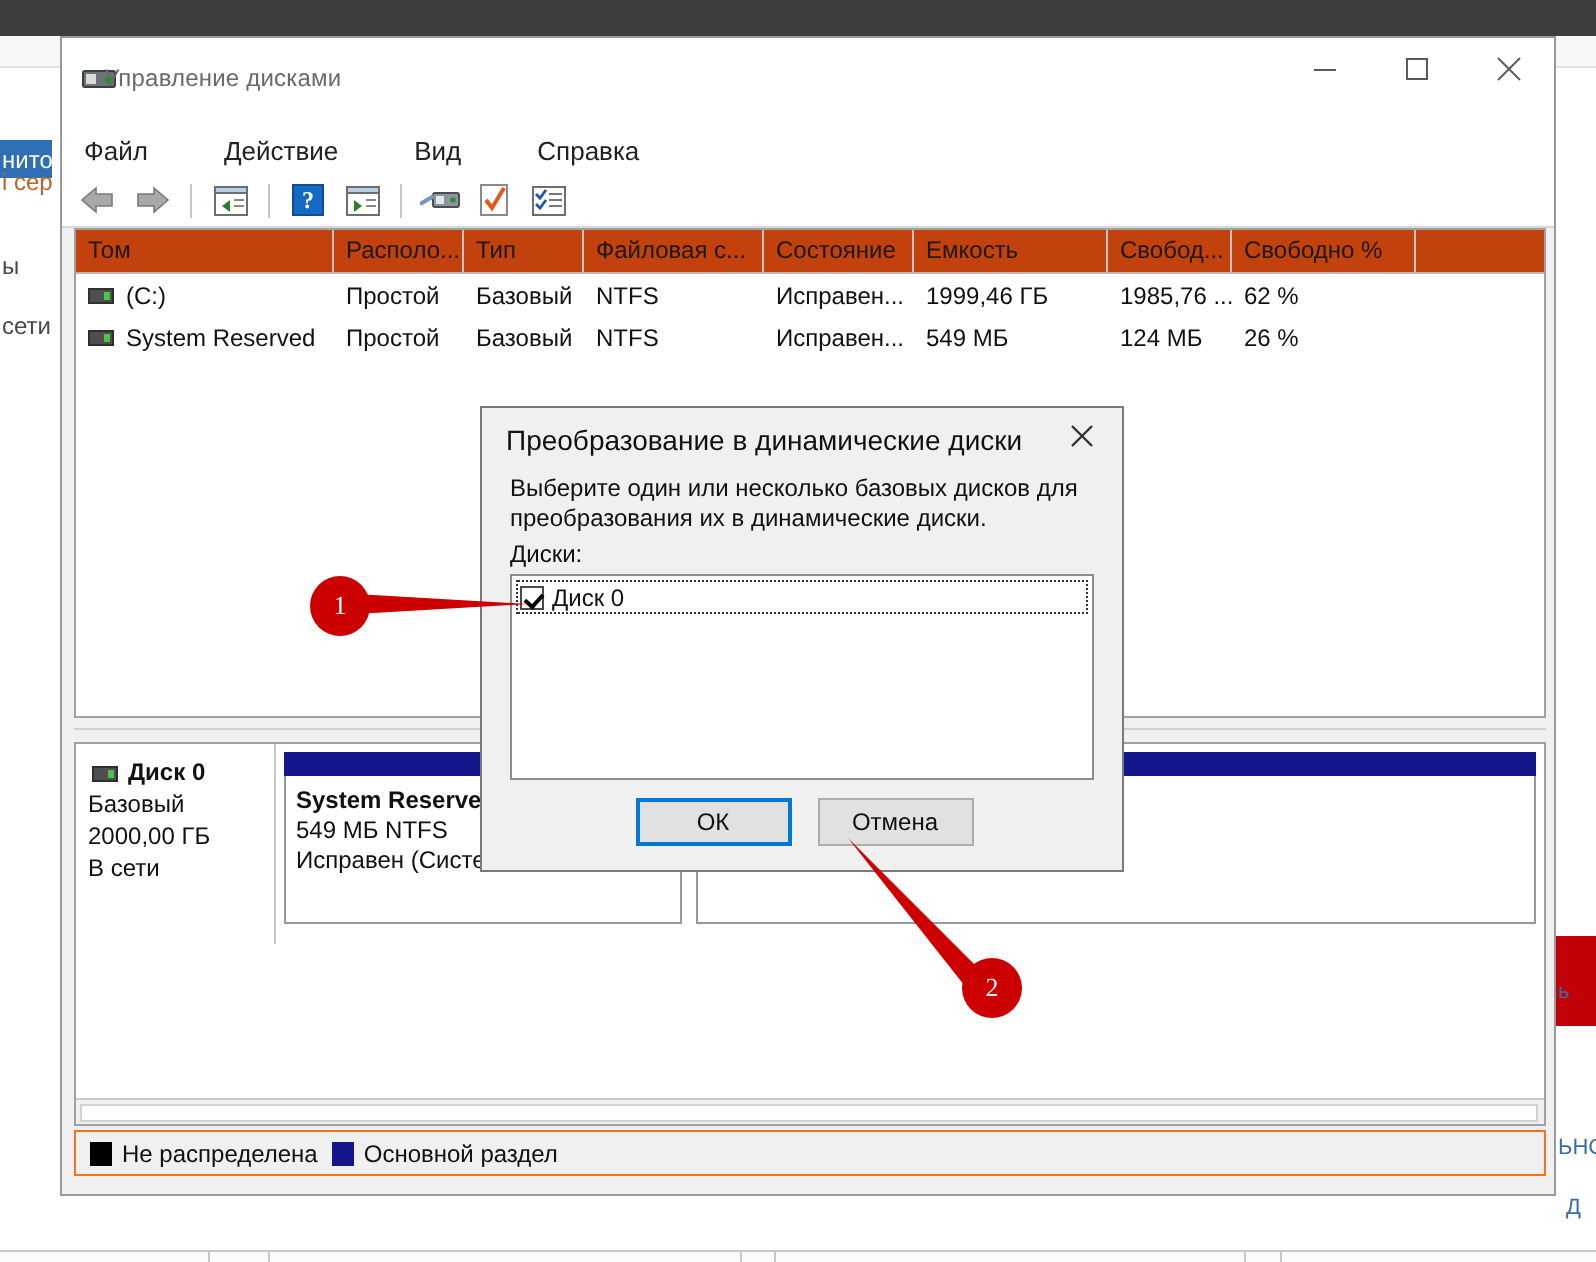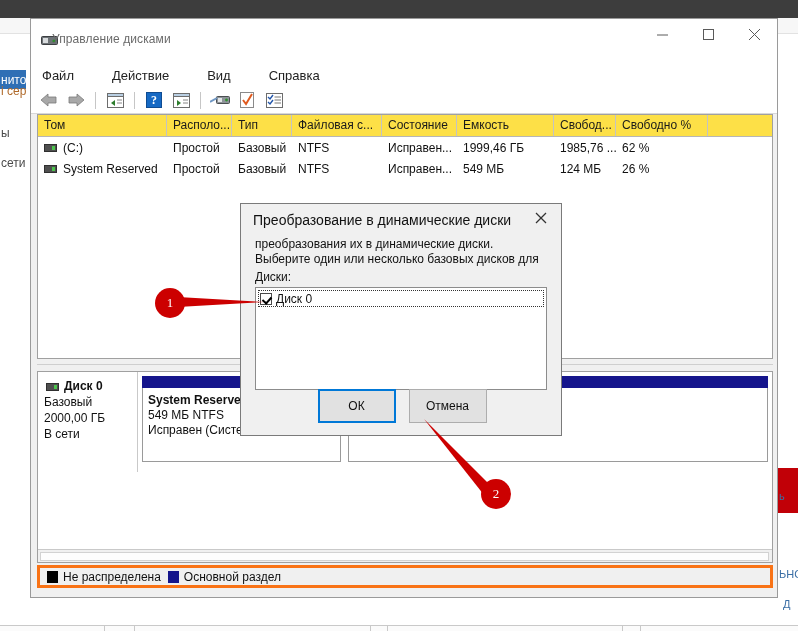--- a/index.html
+++ b/index.html
@@ -46,21 +46,21 @@
 
   .menubar { height:24px; padding-left:9px; display:flex; align-items:center; gap:34px; background:#ffffff; }
   .menu-item { font-size:13px; color:#222; padding:1px 2px; }
 
   .toolbar { height:27px; background:#ffffff; display:flex; align-items:center; padding-left:6px; gap:3px; border-bottom:1px solid #d8d8d8;}
   .tb-sep { width:1px; height:17px; background:#c6c6c6; margin:0 4px; }
   .tb-btn { width:24px; height:22px; display:flex; align-items:center; justify-content:center; }
 
   
   .vol-wrap { position:absolute; left:6px; top:95px; width:736px; height:245px; background:#ffffff; border:1px solid #a0a0a0; }
-  .vol-head { display:flex; height:22px; background:#fde047; border-bottom:1px solid #b6b6b6; }
+  .vol-head { display:flex; height:22px; background:#c2410c; border-bottom:1px solid #b6b6b6; }
   .vh {
     font-size:12px; color:#1a1a1a; padding:3px 0 0 6px;
     border-right:1px solid #c3c3c3; overflow:hidden; white-space:nowrap;
   }
   .vol-row { display:flex; height:21px; align-items:center; }
   .vc { font-size:12px; color:#111; padding-left:6px; white-space:nowrap; overflow:hidden; }
   .vol-ico { display:inline-block; width:13px; height:8px; background:#4f4f4f; border:1px solid #2f2f2f; position:relative; margin-right:6px; vertical-align:middle; }
   .vol-ico:after { content:""; position:absolute; right:1px; top:1px; width:3px; height:4px; background:#4cc44c; }
 
   
@@ -80,21 +80,21 @@
   .part { background:#ffffff; border:1px solid #9a9a9a; position:relative; height:86px; }
   .part-bar { height:12px; background:#15158c; margin:-1px -1px 0 -1px; }
   .part-body { padding:5px 5px 0 5px; }
   .pb-name { font-size:12px; font-weight:bold; color:#111; white-space:nowrap; }
   .pb-line { font-size:12px; color:#111; white-space:nowrap; margin-top:1px; }
 
   .gv-scroll { position:absolute; left:0; bottom:0; width:734px; height:13px; background:#f0f0f0; border-top:1px solid #c9c9c9;}
   .gv-scroll-in { position:absolute; left:2px; top:2px; width:729px; height:9px; background:#fdfdfd; border:1px solid #d2d2d2;}
 
   
-  .legend { position:absolute; left:6px; top:546px; width:736px; height:23px; background:#f0f0f0; border:3px solid #f97316; display:flex; align-items:center; padding-left:7px; gap:7px; }
+  .legend { position:absolute; left:6px; top:546px; width:736px; height:23px; background:#f0f0f0; border:1px solid #f97316; display:flex; align-items:center; padding-left:7px; gap:7px; }
   .lg-item { display:flex; align-items:center; gap:5px; font-size:12px; color:#111; }
   .lg-sw { width:11px; height:12px; display:inline-block; }
 
   
   #dlg {
     position:absolute; left:240px; top:203px; width:322px; height:233px;
     background:#f0f0f0; border:1px solid #7a7a7a;
   }
   .dlg-title-bar { height:33px; position:relative; background:#f0f0f0; }
   .dlg-title { position:absolute; left:12px; top:8px; font-size:14px; color:#111; }
@@ -105,21 +105,21 @@
   .dlg-list { margin-top:3px; height:103px; background:#ffffff; border:1px solid #8c8c8c; padding:2px; }
   .dlg-li { height:17px; display:flex; align-items:center; gap:4px; border:1px dotted #333; padding-left:1px; }
   .cbx { width:12px; height:12px; background:#ffffff; border:1px solid #4a4a4a; position:relative; display:inline-block; flex:none; }
   .cbx:after {
     content:""; position:absolute; left:3px; top:1px; width:4px; height:7px;
     border:solid #000; border-width:0 2px 2px 0; transform:rotate(42deg);
   }
   .dlg-li-txt { font-size:12px; color:#111; }
   .dlg-btns { position:absolute; left:0; bottom:12px; width:322px; display:flex; justify-content:center; gap:13px; }
   .dbtn {
-    width:78px; height:34px; font-size:12px; color:#111; background:#e1e1e1;
+    width:78px; height:24px; font-size:12px; color:#111; background:#e1e1e1;
     border:1px solid #adadad; display:flex; align-items:center; justify-content:center;
   }
   .dbtn.primary { border:2px solid #0078d7; background:#e1e1e1; }
 
   
   #anno { position:absolute; inset:0; pointer-events:none; }
   .anno-num {
     position:absolute; color:#ffffff; font-size:13px; font-family:"Liberation Serif", serif;
     text-align:center; width:20px;
   }
@@ -348,22 +348,22 @@
   <div class="dlg-title-bar">
     <div class="dlg-title">Преобразование в динамические диски</div>
     <div class="dlg-x">
       <svg width="12" height="12">
           <line x1="1" y1="1" x2="11" y2="11" stroke="#333" stroke-width="1.2"></line>
           <line x1="11" y1="1" x2="1" y2="11" stroke="#333" stroke-width="1.2"></line>
         </svg>
     </div>
   </div>
   <div class="dlg-body">
+    <div class="dlg-p">Выберите один или несколько базовых дисков для</div>
     <div class="dlg-p">преобразования их в динамические диски.</div>
-    <div class="dlg-p">Выберите один или несколько базовых дисков для</div>
     <div class="dlg-sub">Диски:</div>
     <div class="dlg-list">
       <div class="dlg-li">
         <span class="cbx"></span>
         <span class="dlg-li-txt">Диск 0</span>
       </div>
     </div>
   </div>
   <div class="dlg-btns">
     <div class="dbtn primary">ОК</div>

